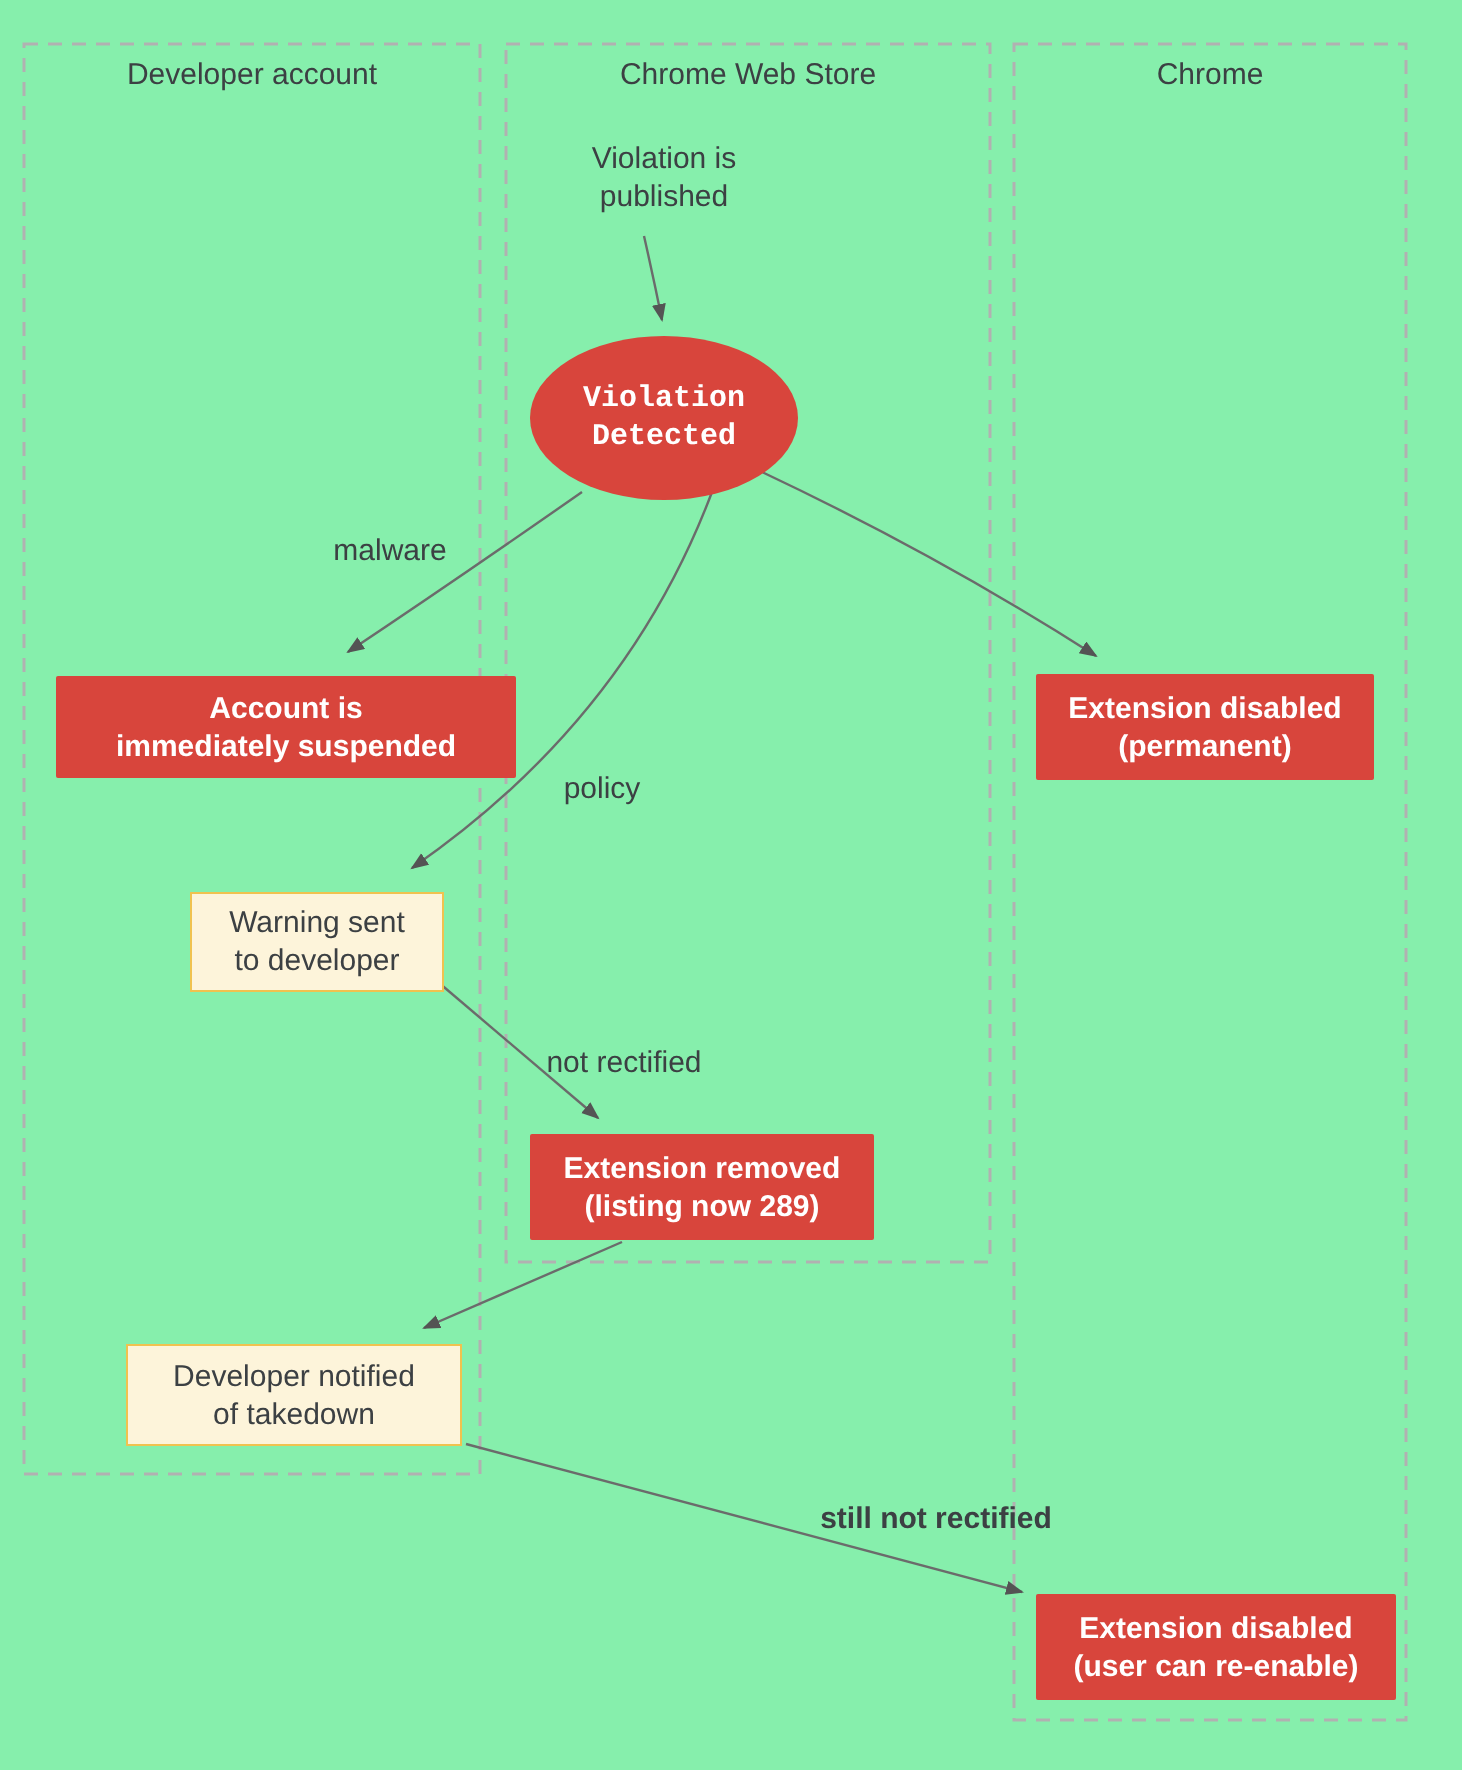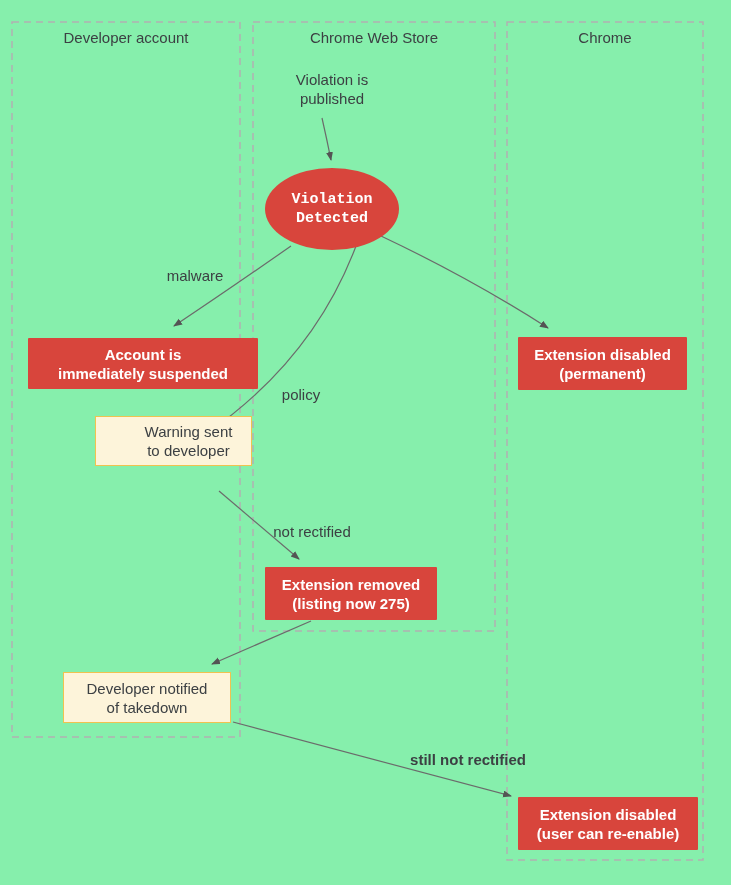--- a/index.html
+++ b/index.html
@@ -96,24 +96,24 @@
   <div class="free-text" style="left:266px; top:70px; width:132px;">Violation is
 published</div>
 
   <div class="node node-ellipse" style="left:265px; top:168px; width:134px; height:82px;">Violation
 Detected</div>
 
   <div class="node node-red" style="left:28px; top:338px; width:230px; height:51px;">Account is
 immediately suspended</div>
   <div class="node node-red" style="left:518px; top:337px; width:169px; height:53px;">Extension disabled
 (permanent)</div>
-  <div class="node node-yellow" style="left:95px; top:416px; width:125px; height:48px;padding-left:30px;">Warning sent
+  <div class="node node-yellow" style="left:95px; top:446px; width:125px; height:48px;">Warning sent
 to developer</div>
   <div class="node node-red" style="left:265px; top:567px; width:172px; height:53px;">Extension removed
-(listing now 275)</div>
+(listing now 289)</div>
   <div class="node node-yellow" style="left:63px; top:672px; width:166px; height:49px;">Developer notified
 of takedown</div>
   <div class="node node-red" style="left:518px; top:797px; width:180px; height:53px;">Extension disabled
 (user can re-enable)</div>
 
   <div class="edge-label" style="left:155px; top:266px; width:80px;">malware</div>
   <div class="edge-label" style="left:276px; top:340px; width:50px;margin-top:45px;">policy</div>
   <div class="edge-label" style="left:266px; top:522px; width:92px;">not rectified</div>
   <div class="edge-label" style="left:405px; top:750px; width:126px;font-weight:bold;">still not rectified</div>
 

